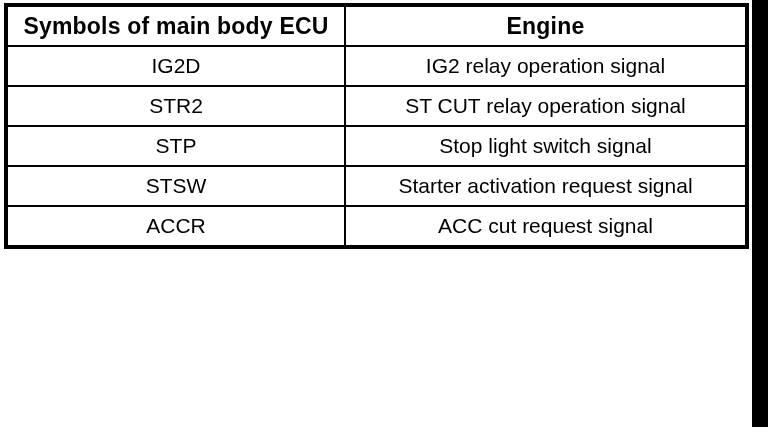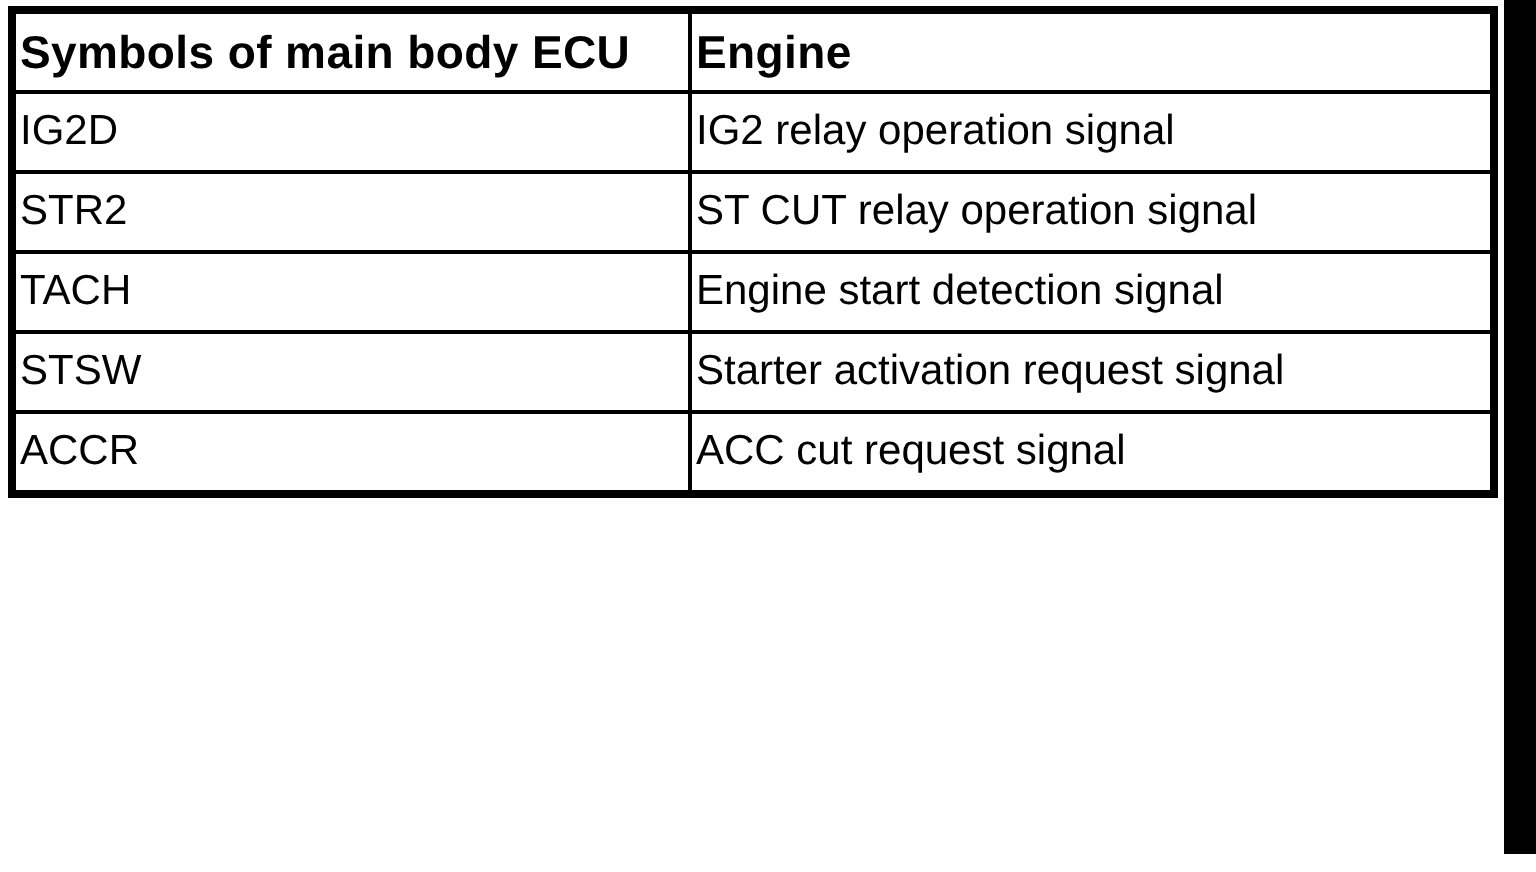--- a/index.html
+++ b/index.html
@@ -27,21 +27,21 @@
     background: #ffffff;
   }
   table.ecu-table, table.ecu-table th, table.ecu-table td {
     border-style: solid;
     border-color: #000000;
   }
   table.ecu-table { border-width: 4px; }
   table.ecu-table th, table.ecu-table td {
     border-width: 2px;
     padding: 0 2px;
-    text-align: left;
+    text-align: center;
     vertical-align: middle;
     color: #000000;
     white-space: nowrap;
     overflow: hidden;
     height: 38px;
     margin-top: 43px;
   }
   table.ecu-table col.col-symbol { width: 339px; }
   table.ecu-table col.col-signal { width: 402px; }
   table.ecu-table th {
@@ -81,22 +81,22 @@
     <tbody>
         <tr>
           <td>IG2D</td>
           <td>IG2 relay operation signal</td>
         </tr>
         <tr>
           <td>STR2</td>
           <td>ST CUT relay operation signal</td>
         </tr>
         <tr>
-          <td>TACH</td>
-          <td>Engine start detection signal</td>
+          <td>STP</td>
+          <td>Stop light switch signal</td>
         </tr>
         <tr>
           <td>STSW</td>
           <td>Starter activation request signal</td>
         </tr>
         <tr>
           <td>ACCR</td>
           <td>ACC cut request signal</td>
         </tr>
       </tbody>

